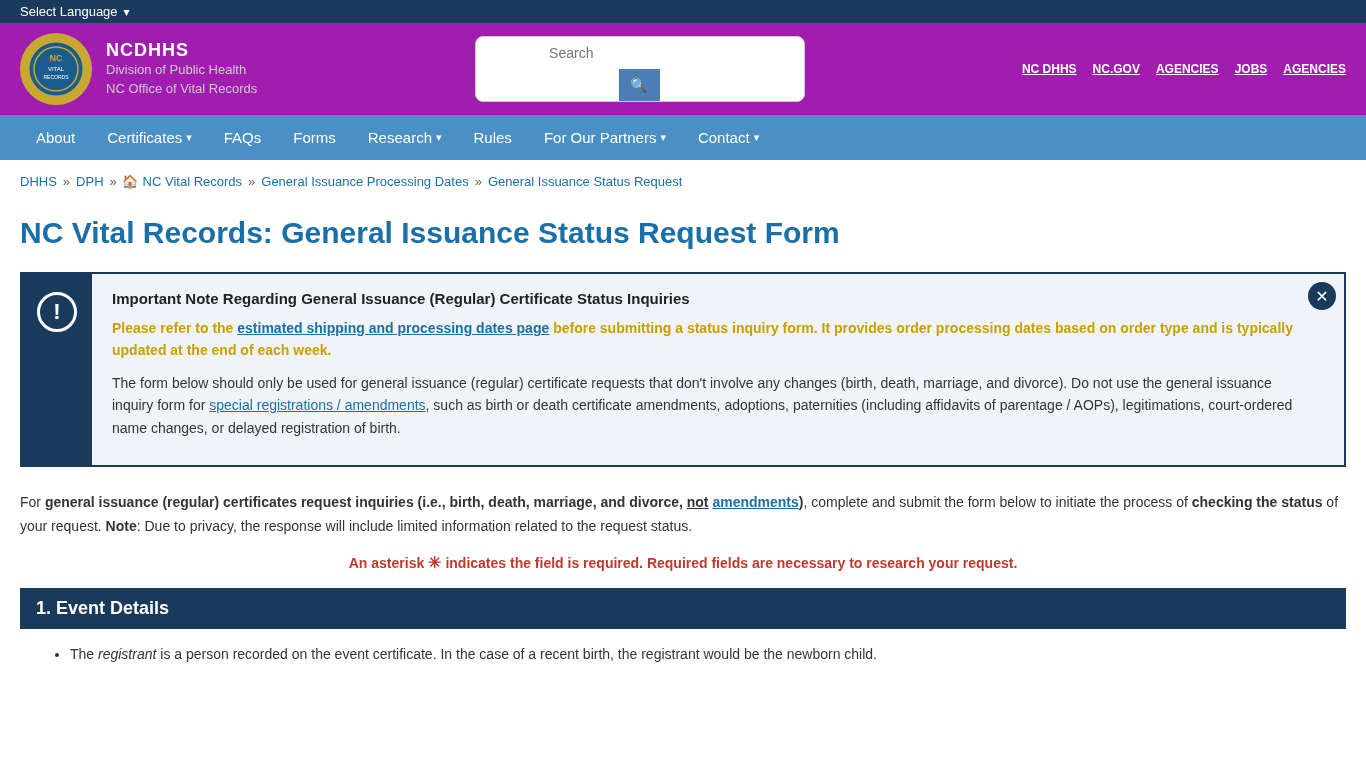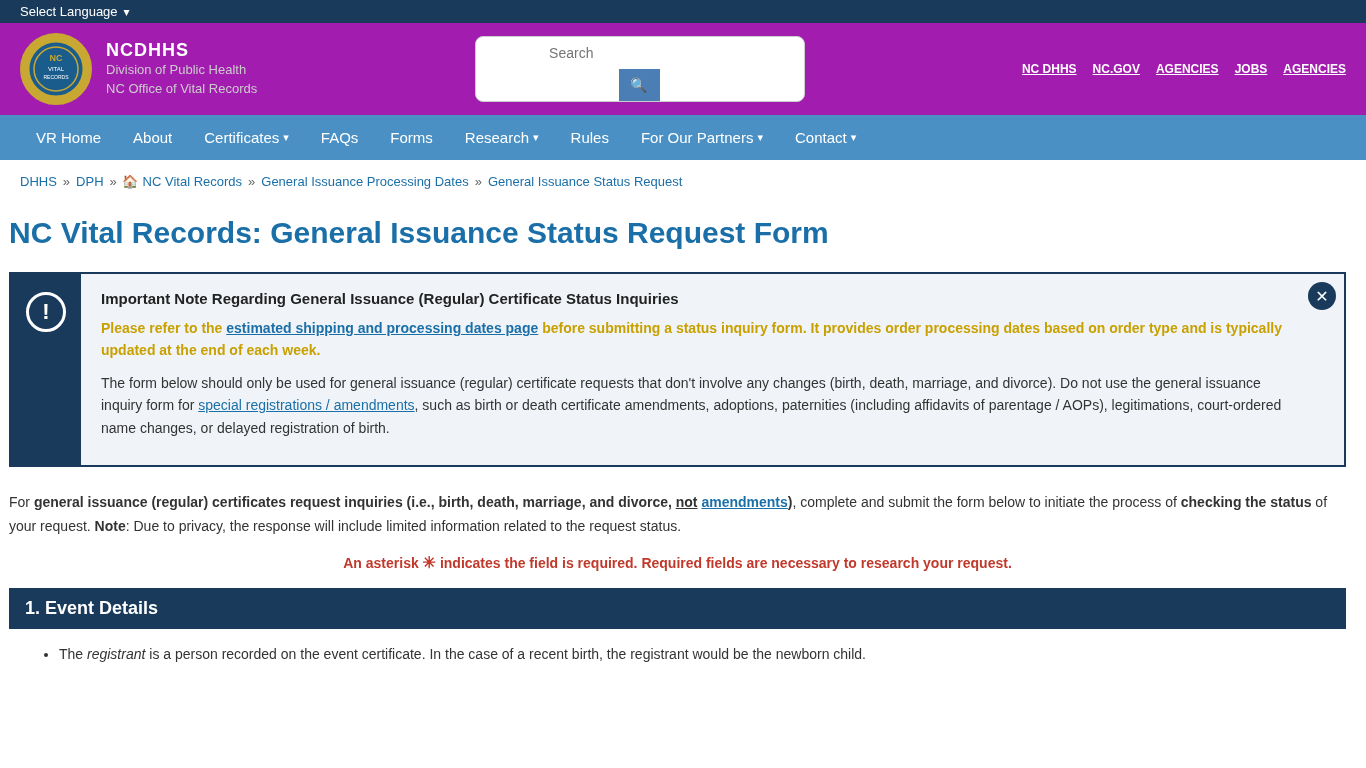--- a/index.html
+++ b/index.html
@@ -138,21 +138,21 @@
       align-items: center;
       gap: 6px;
       flex-wrap: wrap;
     }
     .breadcrumb a { color: #1a6fa8; text-decoration: none; }
     .breadcrumb .sep { color: #666; }
     .breadcrumb .home-icon { font-size: 13px; }
 
     
     .main-content {
-      padding: 10px 20px 30px 9px;
+      padding: 10px 20px 30px 20px;
       max-width: 1366px;
     }
     .page-title {
       font-size: 30px;
       font-weight: bold;
       color: #1a6fa8;
       margin-bottom: 20px;
       line-height: 1.3;
     }
 
@@ -301,21 +301,20 @@
   <div class="header-right">
     <a href="#">NC DHHS</a>
     <a href="#">NC.GOV</a>
     <a href="#">AGENCIES</a>
     <a href="#">JOBS</a>
     <a href="#">AGENCIES</a>
   </div>
 </div>
 
 <nav class="nav-bar">
-  <a href="#">VR Home</a>
   <a href="#">About</a>
   <a href="#">
     <span>Certificates</span>
     <span class="nav-chevron">▾</span>
   </a>
   <a href="#">FAQs</a>
   <a href="#">Forms</a>
   <a href="#">
     <span>Research</span>
     <span class="nav-chevron">▾</span>

